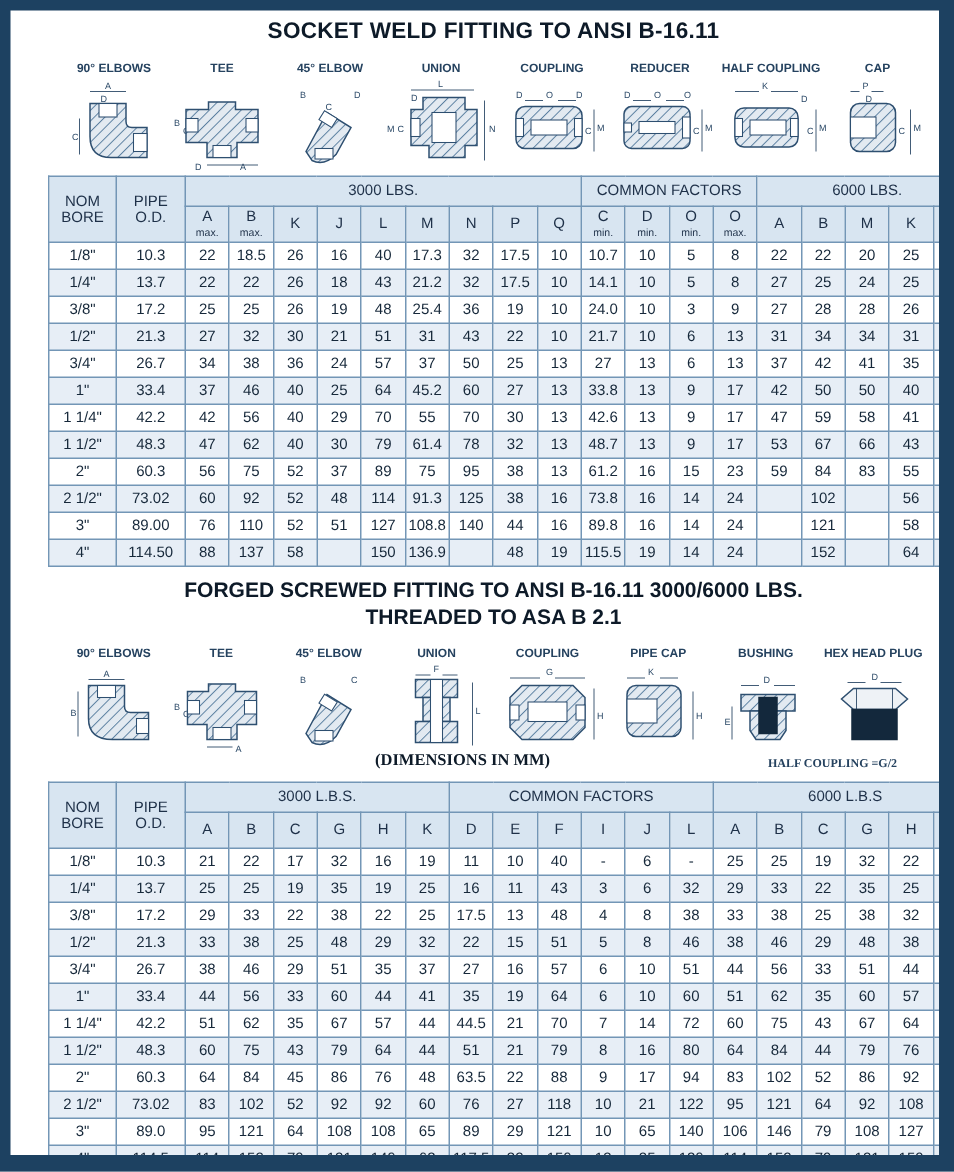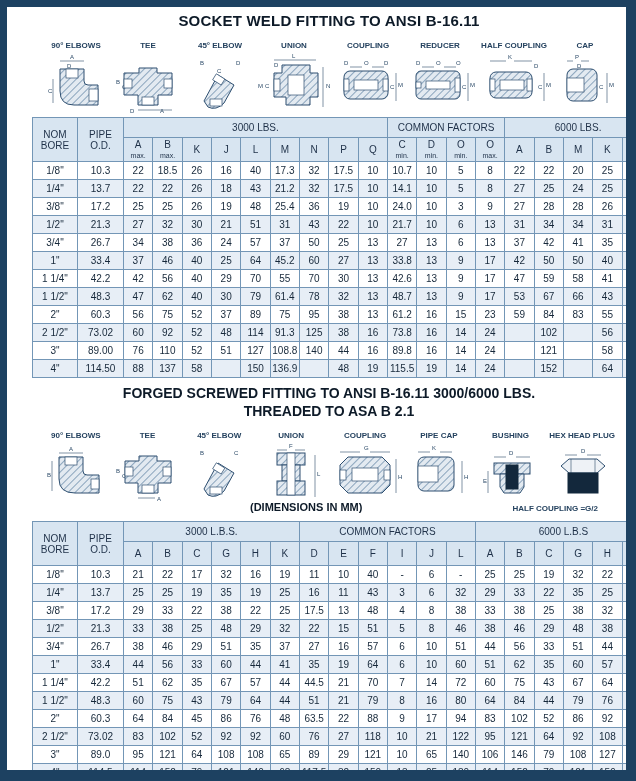--- a/index.html
+++ b/index.html
@@ -19,21 +19,21 @@
   .dline{stroke:#2c4a68;stroke-width:.6;}
   table.spec{border-collapse:collapse;table-layout:fixed;width:620px;margin:2px auto 0;font-size:10px;color:#16283a;}
   table.spec th,table.spec td{border:1px solid #7396b6;text-align:center;padding:0;overflow:hidden;white-space:nowrap;}
   table.spec thead th{background:#d8e5f1;font-weight:normal;color:#1e3048;}
   table.spec th.group{height:19px;font-size:10px;}
   table.spec th.corner{font-size:10px;}
   table.spec th.sub{height:23px;line-height:1;}
   table.spec .unit{font-size:7px;}
   table.spec td{height:17px;line-height:17px;background:#ffffff;}
   table.spec tbody tr:nth-child(even) td{background:#e7eef6;}
-  .caption-row{position:relative;height:16px;}
+  .caption-row{position:relative;height:16px;font-family:Liberation Serif, serif;}
   .dims-caption{position:absolute;left:218px;top:-2px;font-size:11px;font-weight:bold;color:#0d1a28;}
   .halfcoupling-note{position:absolute;right:28px;top:1px;font-size:8px;font-weight:bold;color:#25425f;margin-left:24px;}
   .spacer8{height:7px;}
 </style>
 </head>
 <body>
 
 <svg width="0" height="0" style="position:absolute" aria-hidden="true">
   <defs>
     <pattern id="h" width="5" height="5" patternUnits="userSpaceOnUse" patternTransform="rotate(45)">

